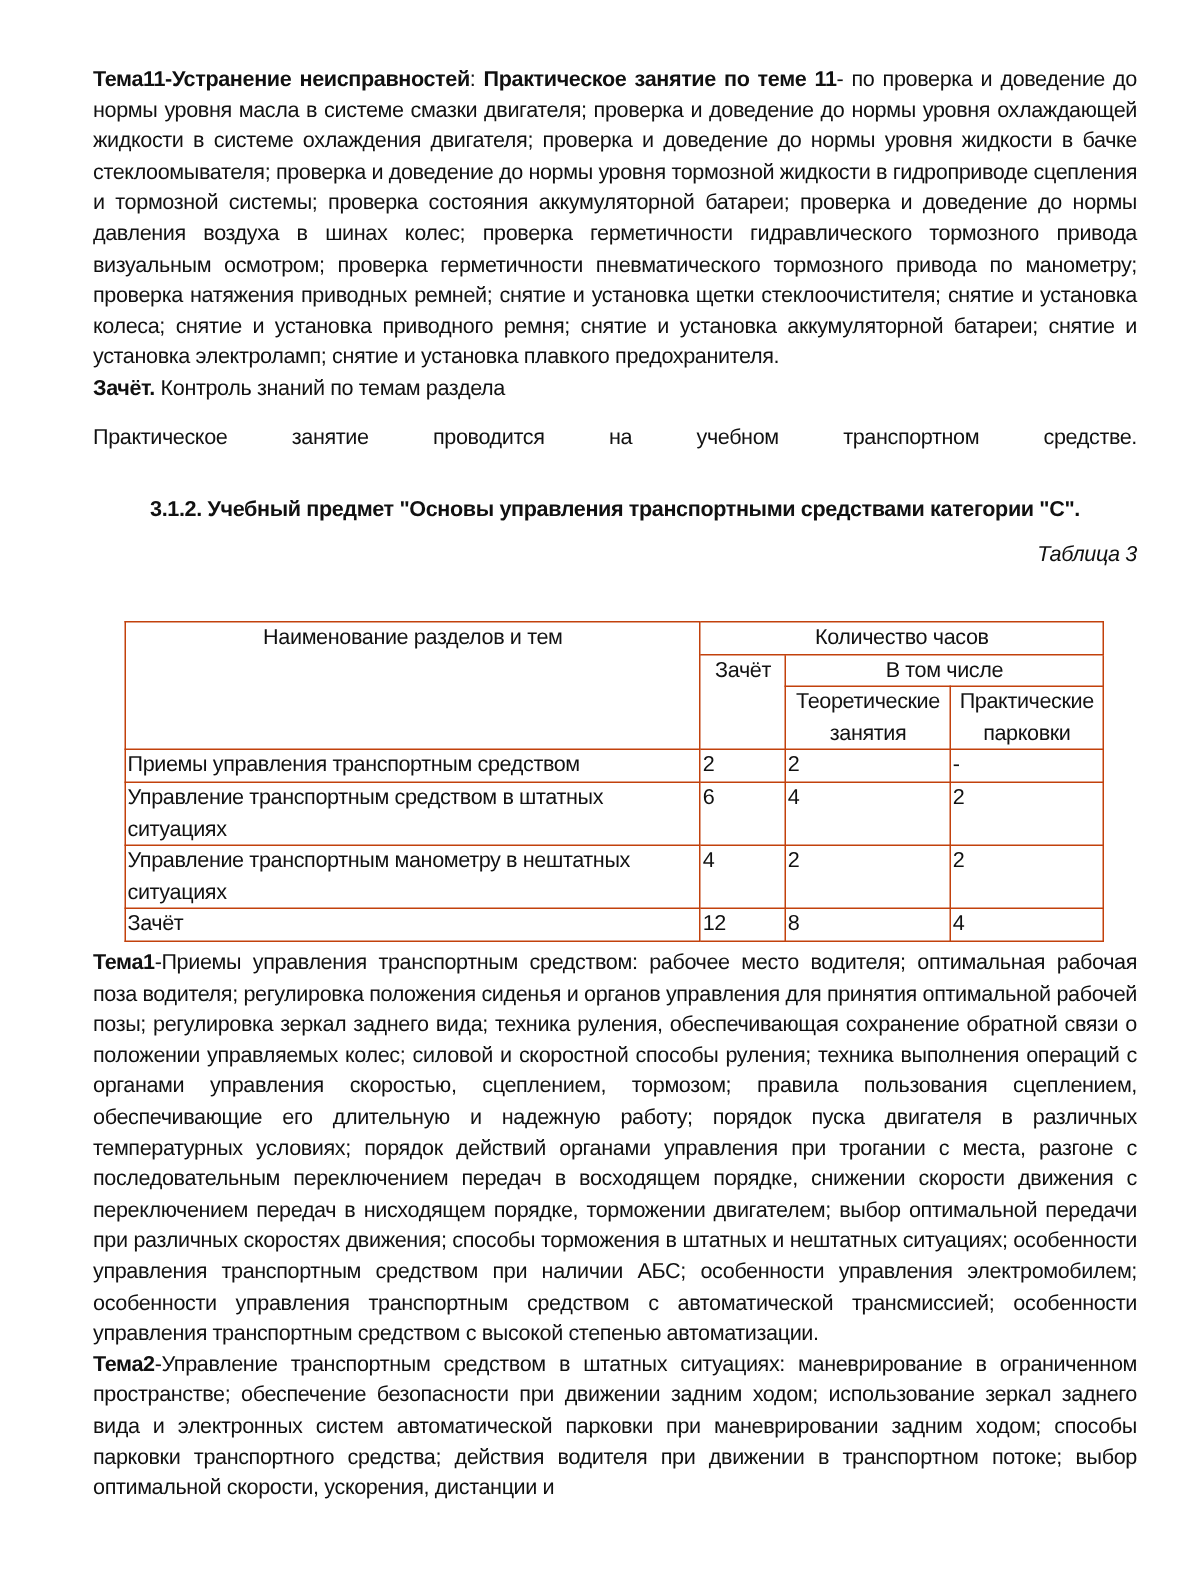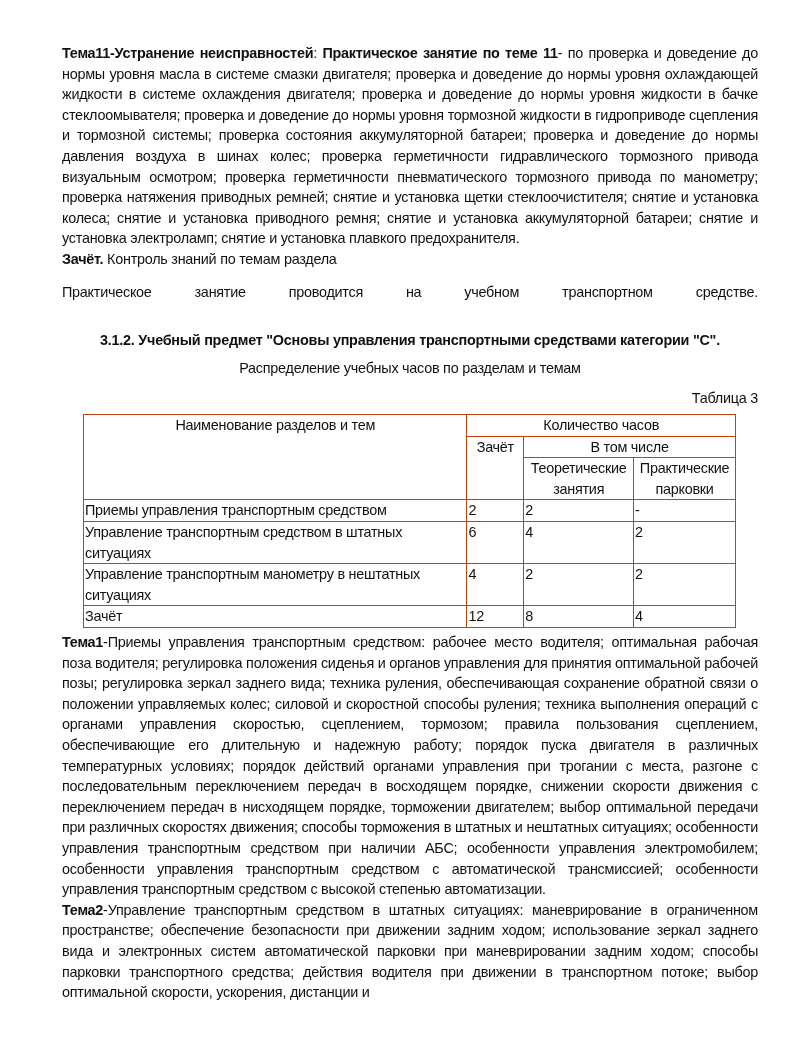--- a/index.html
+++ b/index.html
@@ -16,21 +16,21 @@
   .para .b { font-weight: bold; }
   .p2 { margin-top: 12px; }
   .heading {
     font-weight: bold; font-size: 14.4px; text-align: center;
     margin-top: 30px; letter-spacing: -0.25px;
   }
   .subheading {
     font-size: 14.4px; text-align: center; margin-top: 12px; letter-spacing: -0.25px;
   }
   .tabnum {
-    font-size: 14.4px; text-align: right; margin-top: 14px; letter-spacing: -0.25px;
+    font-size: 14.4px; font-style: italic; text-align: right; margin-top: 14px; letter-spacing: -0.25px;
   }
   table.hours {
     position: absolute; left: 83px; top: 414px;
     border-collapse: collapse; font-size: 14.4px; letter-spacing: -0.25px;
     width: 653px;
   }
   table.hours td {
     border: 1px solid #c2410c; padding: 0 1px; line-height: 20.6px; vertical-align: top;
   }
   table.hours td.c { text-align: center; }
@@ -47,21 +47,20 @@
   <p class="para">
     <span class="b">Тема11</span><span style="font-weight:bold">-Устранение неисправностей</span><span>: </span><span class="b">Практическое занятие по теме 11</span><span>- по проверка и доведение до нормы уровня масла в системе смазки двигателя; проверка и доведение до нормы уровня охлаждающей жидкости в системе охлаждения двигателя; проверка и доведение до нормы уровня жидкости в бачке стеклоомывателя; проверка и доведение до нормы уровня тормозной жидкости в гидроприводе сцепления и тормозной системы; проверка состояния аккумуляторной батареи; проверка и доведение до нормы давления воздуха в шинах колес; проверка герметичности гидравлического тормозного привода визуальным осмотром; проверка герметичности пневматического тормозного привода по манометру; проверка натяжения приводных ремней; снятие и установка щетки стеклоочистителя; снятие и установка колеса; снятие и установка приводного ремня; снятие и установка аккумуляторной батареи; снятие и установка электроламп; снятие и установка плавкого предохранителя.</span>
   </p>
   <p class="para">
     <span class="b">Зачёт.</span><span> Контроль знаний по темам раздела</span>
   </p>
   <p class="para p2" style="text-align-last: justify;">
     <span>Практическое занятие проводится на учебном транспортном средстве.</span>
   </p>
   <div class="heading">3.1.2. Учебный предмет "Основы управления транспортными средствами категории "С".</div>
-  <div class="subheading">Распределение учебных часов по разделам и темам</div>
   <div class="tabnum">Таблица 3</div>
 </div>
 
 <table class="hours">
   <tbody>
       <tr>
     <td class="c c1" rowspan="3">Наименование разделов и тем</td>
     <td class="c" colspan="3">Количество часов</td>
   </tr>
   <tr>

